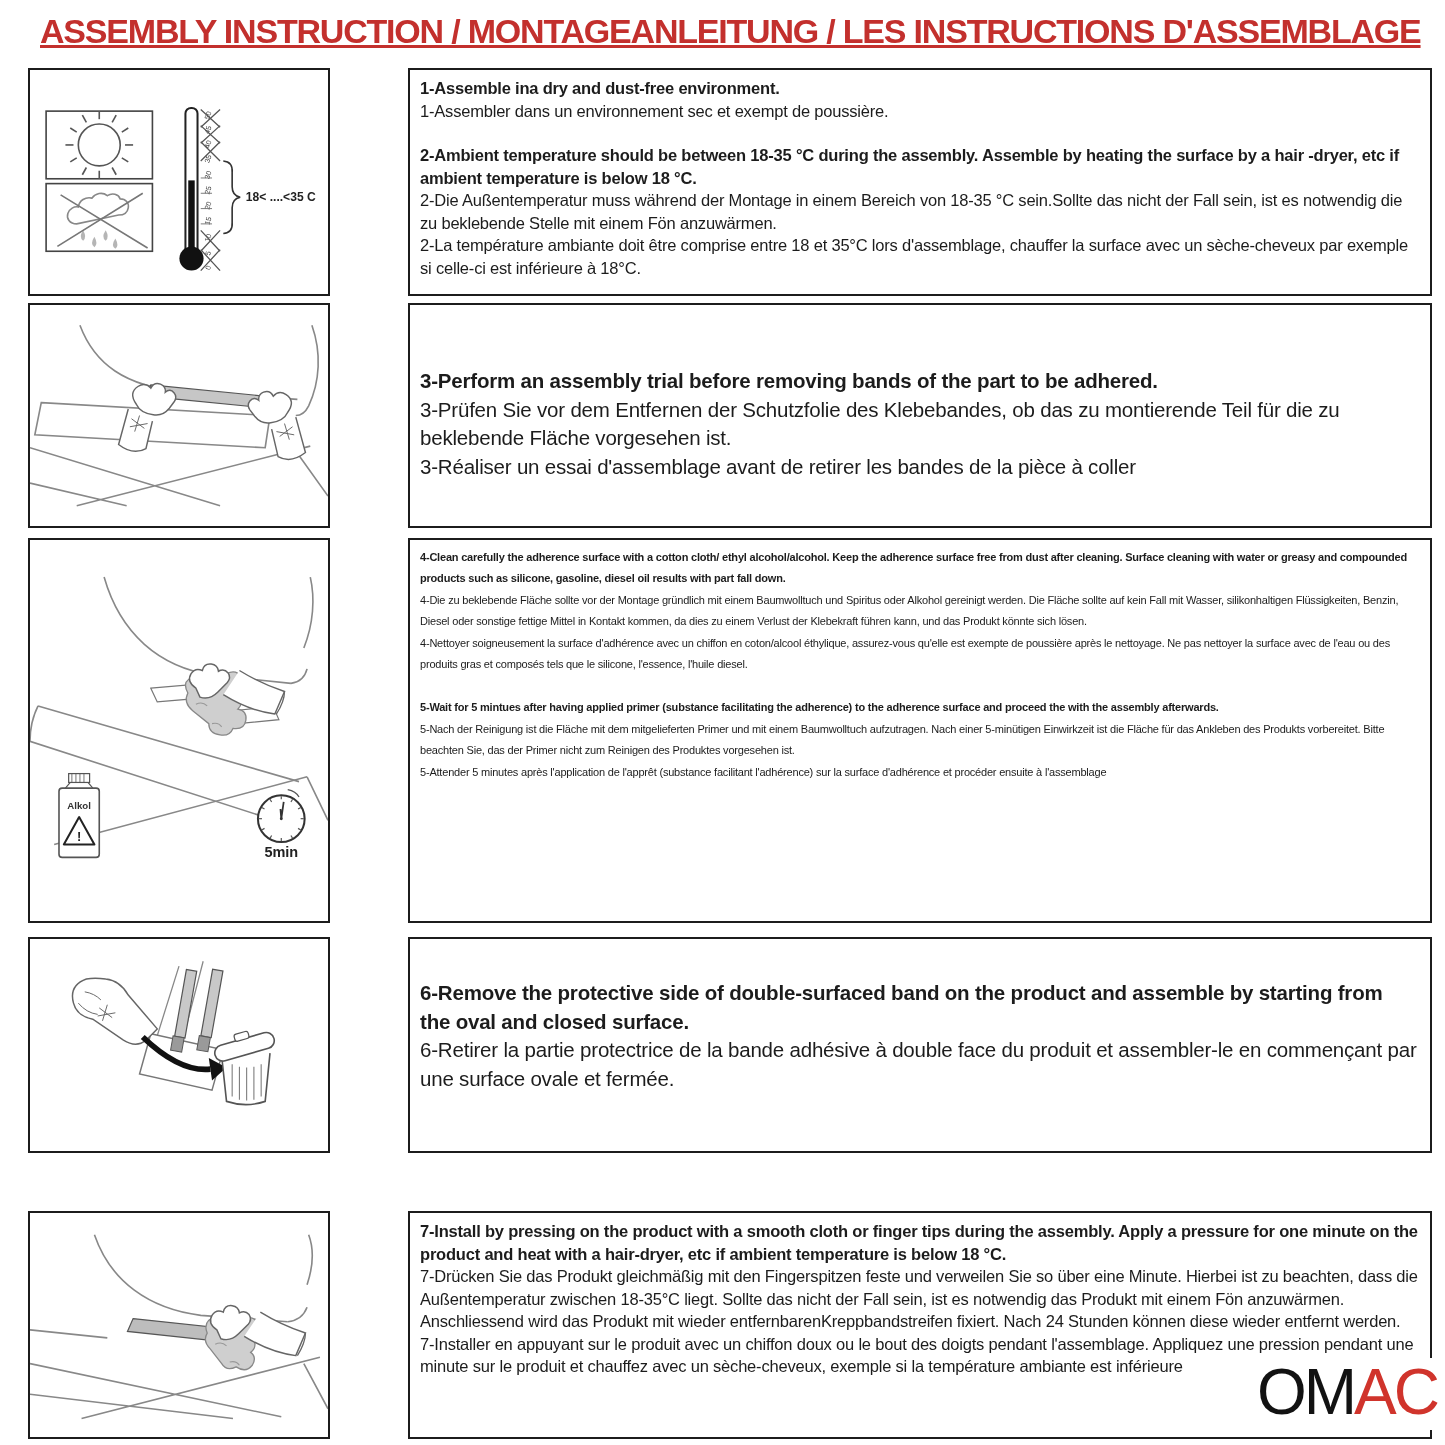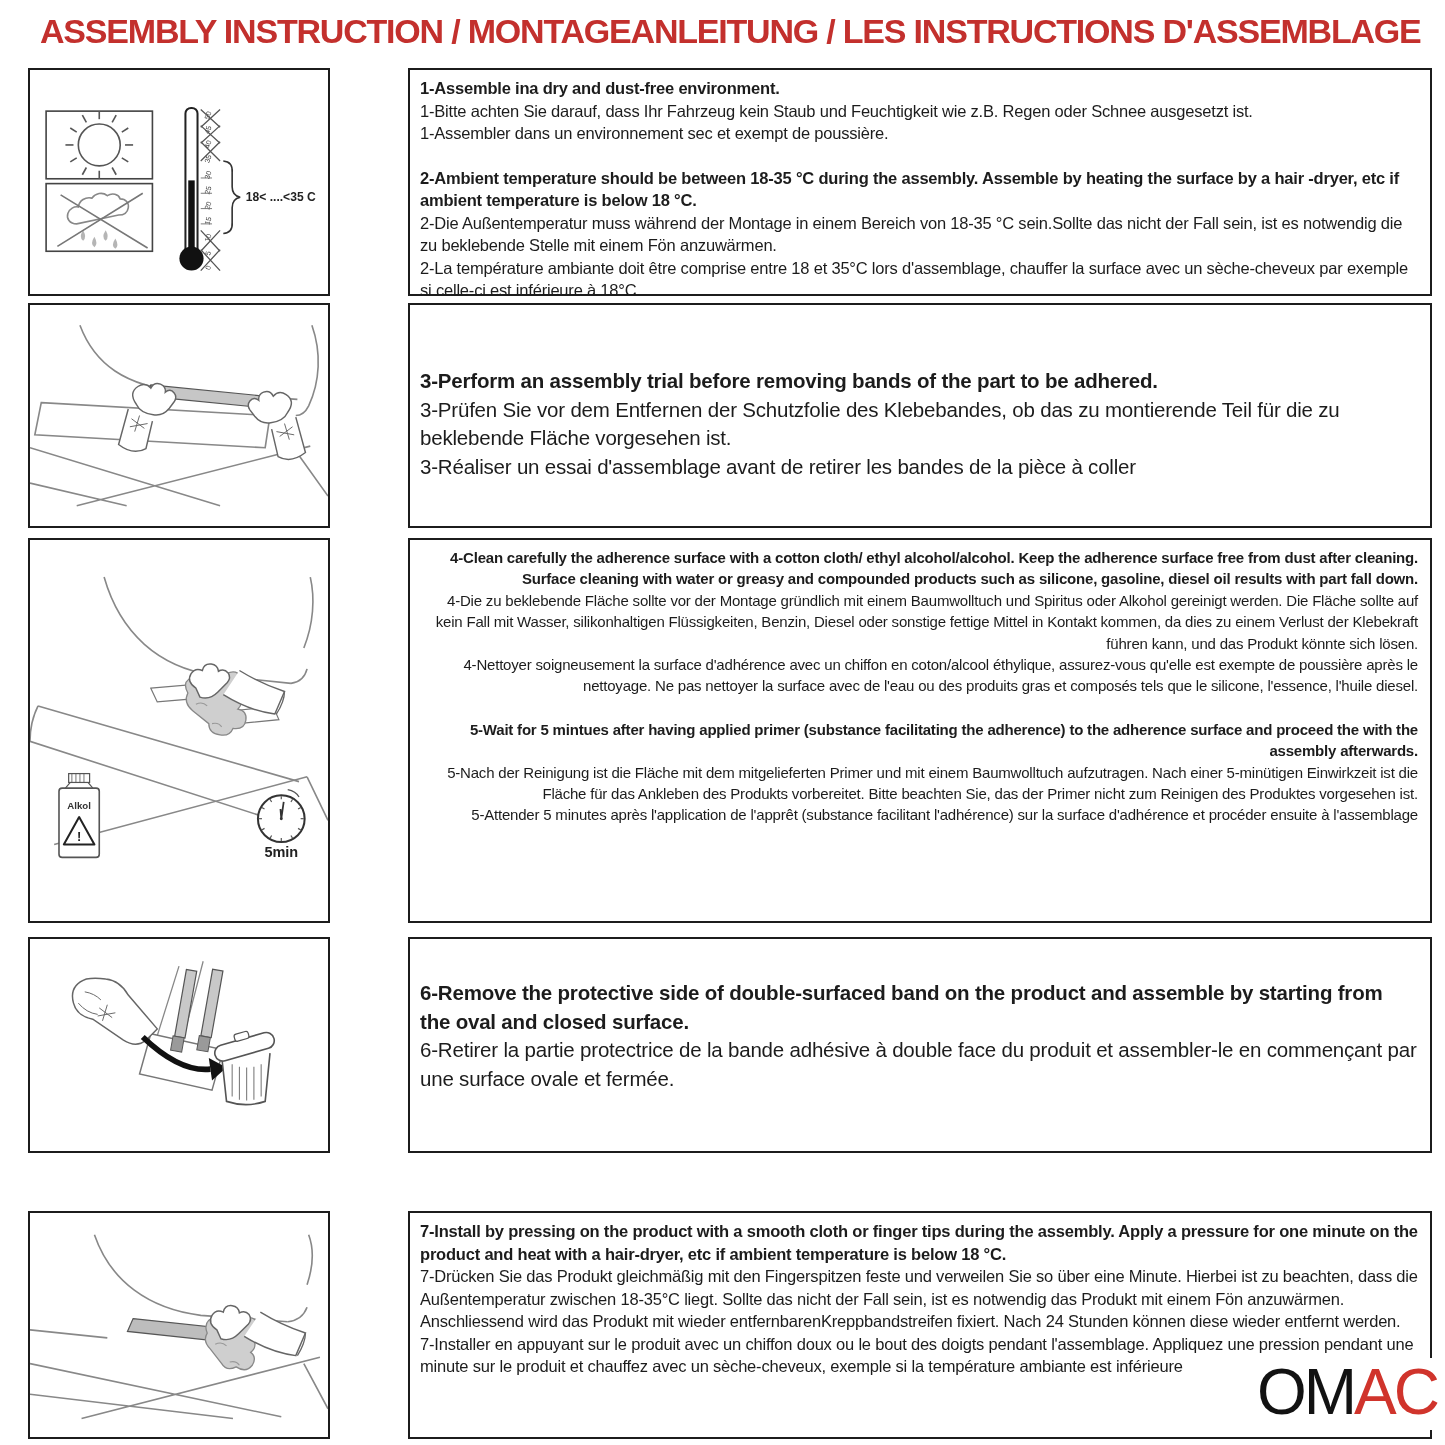--- a/index.html
+++ b/index.html
@@ -1,28 +1,28 @@
 <!DOCTYPE html>
 <html><head>
 <meta charset="utf-8">
 <style>
   html,body{margin:0;padding:0;background:#ffffff;}
   body{width:1445px;height:1445px;position:relative;font-family:"Liberation Sans",sans-serif;color:#1c1c1c;overflow:hidden;}
-  .title{position:absolute;left:40px;top:12px;width:1380px;font-size:34px;font-weight:800;letter-spacing:-1.2px;color:#C3302D;white-space:nowrap;}
+  .title{position:absolute;left:40px;top:12px;width:1380px;font-size:34px;font-weight:800;letter-spacing:-1.2px;color:#C3302D;white-space:nowrap;text-decoration:underline;}
   .box{position:absolute;background:#fff;border:2px solid #1c1c1c;box-sizing:border-box;}
   .ib{left:28px;width:302px;}
   .tb{left:408px;width:1024px;padding:7px 12px 6px 10px;}
   .r1{top:68px;height:228px;}
   .r2{top:303px;height:225px;}
   .r3{top:538px;height:385px;}
   .r4{top:937px;height:216px;}
   .r5{top:1211px;height:228px;}
   .tb p{margin:0;letter-spacing:-0.2px;}
   .sm p{font-size:16.5px;line-height:22.5px;}
-  .r3.tb p{font-size:15px;line-height:21.4px;text-align:right;}
+  .r3.tb p{font-size:11px;line-height:21.4px;}
   .lg p{font-size:20.5px;line-height:28.5px;}
   .r2.tb{padding-top:62px;}
   .r4.tb{padding-top:40px;}
   p.b{font-weight:bold;}
   p.g{margin-top:22px;}
   .ib svg{width:100%;height:100%;display:block;}
   .logo{position:absolute;left:1185px;top:1358px;width:252px;height:72px;background:#fff;font-weight:normal;font-size:64px;letter-spacing:-3px;line-height:68px;text-align:right;white-space:nowrap;}
   .logo .lb{color:#121212;}
   .logo .lr{color:#D0342C;}
   svg text{font-family:"Liberation Sans",sans-serif;}
@@ -93,21 +93,20 @@
         <path d="M212,22 L236,44 M236,22 L212,44 M212,42 L236,64 M236,42 L212,64 M212,62 L236,86 M236,62 L212,86" fill="none"></path>
         <path d="M212,172 L236,198 M236,172 L212,198 M212,196 L236,222 M236,196 L212,222" fill="none"></path>
       </g>
       <path d="M240,86 q12,1 11,14 l0,18 q0,11 10,13 q-10,2 -10,13 l0,18 q1,13 -11,14" fill="none" stroke="#333" stroke-width="2"></path>
       <text x="268" y="136" font-size="15" font-weight="bold" fill="#222">18&lt; ....&lt;35 C</text>
     </g>
   </svg>
 </div>
 <div class="box tb sm r1">
   <p class="b">1-Assemble ina dry and dust-free environment.</p>
-  <p>1-Bitte achten Sie darauf, dass Ihr Fahrzeug kein Staub und Feuchtigkeit wie z.B. Regen oder Schnee ausgesetzt ist.</p>
   <p>1-Assembler dans un environnement sec et exempt de poussière.</p>
   <p class="b g">2-Ambient temperature should be between 18-35 °C  during the assembly. Assemble by heating the surface by a hair -dryer, etc if ambient temperature is below 18 °C.</p>
   <p>2-Die Außentemperatur muss während der Montage in einem Bereich von 18-35 °C  sein.Sollte das nicht der Fall sein, ist es notwendig die zu beklebende Stelle mit einem Fön anzuwärmen.</p>
   <p>2-La température ambiante doit être comprise entre 18 et 35°C lors d'assemblage, chauffer la surface avec un sèche-cheveux par exemple si celle-ci est inférieure à 18°C.</p>
 </div>
 
 <div class="box ib r2">
   <svg viewBox="0 0 370 224">
     <g fill="none" stroke="#888" stroke-width="2">
       <path d="M62,0 C80,48 118,76 188,82 L332,92"></path>

